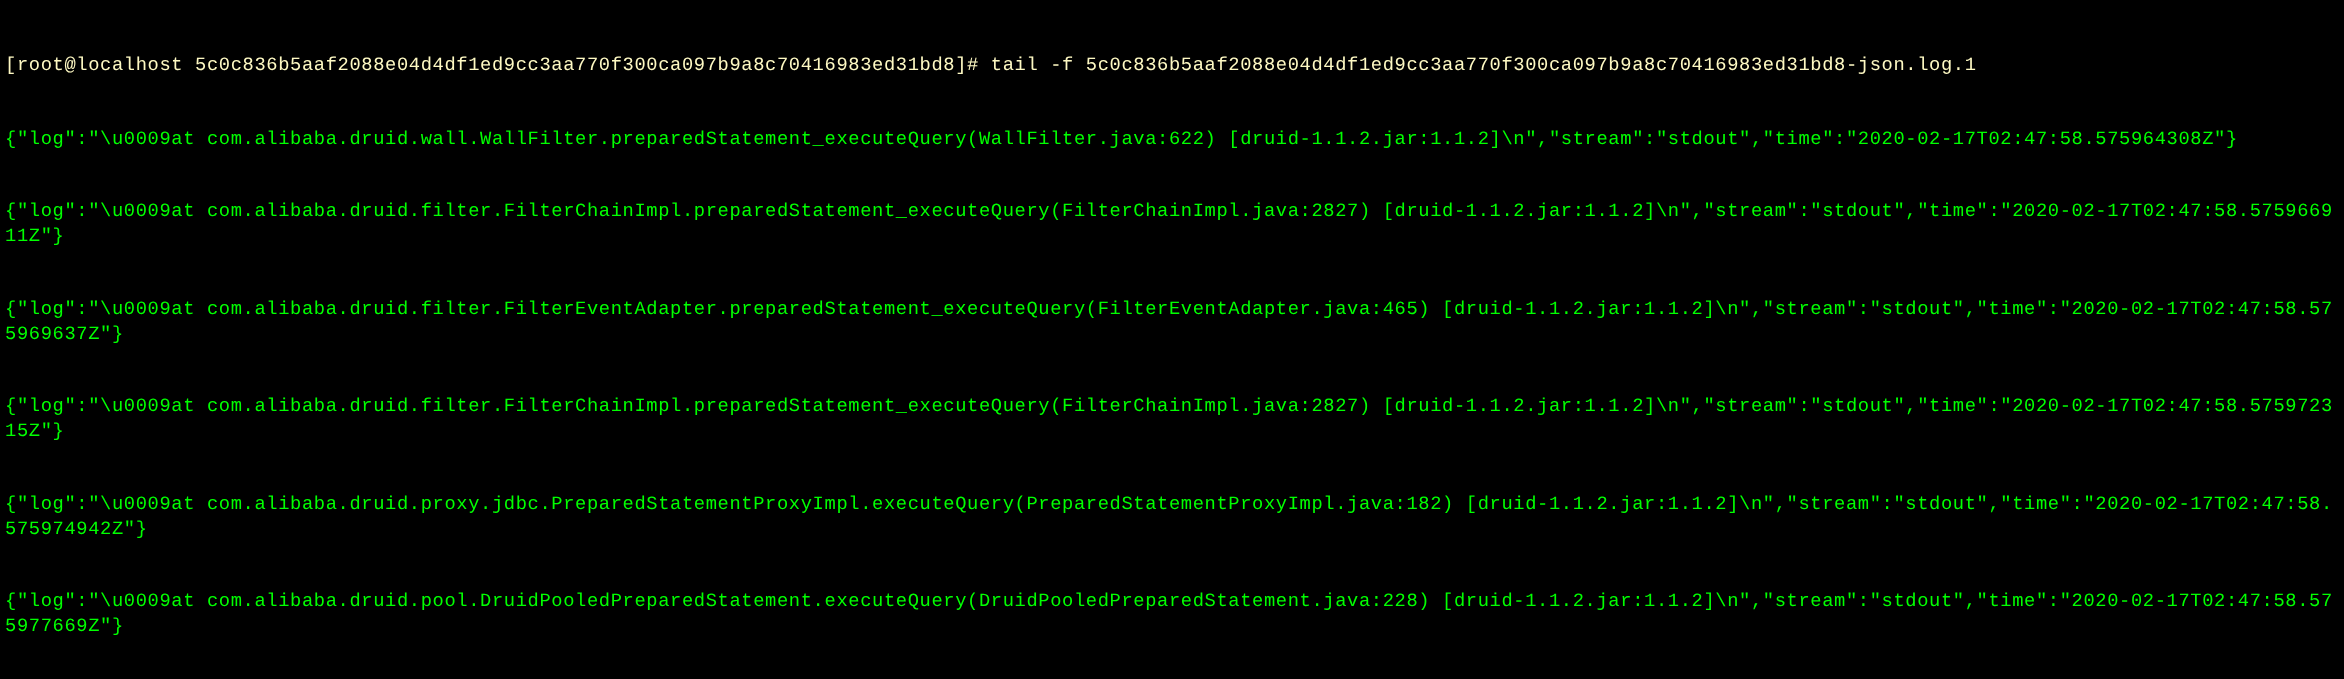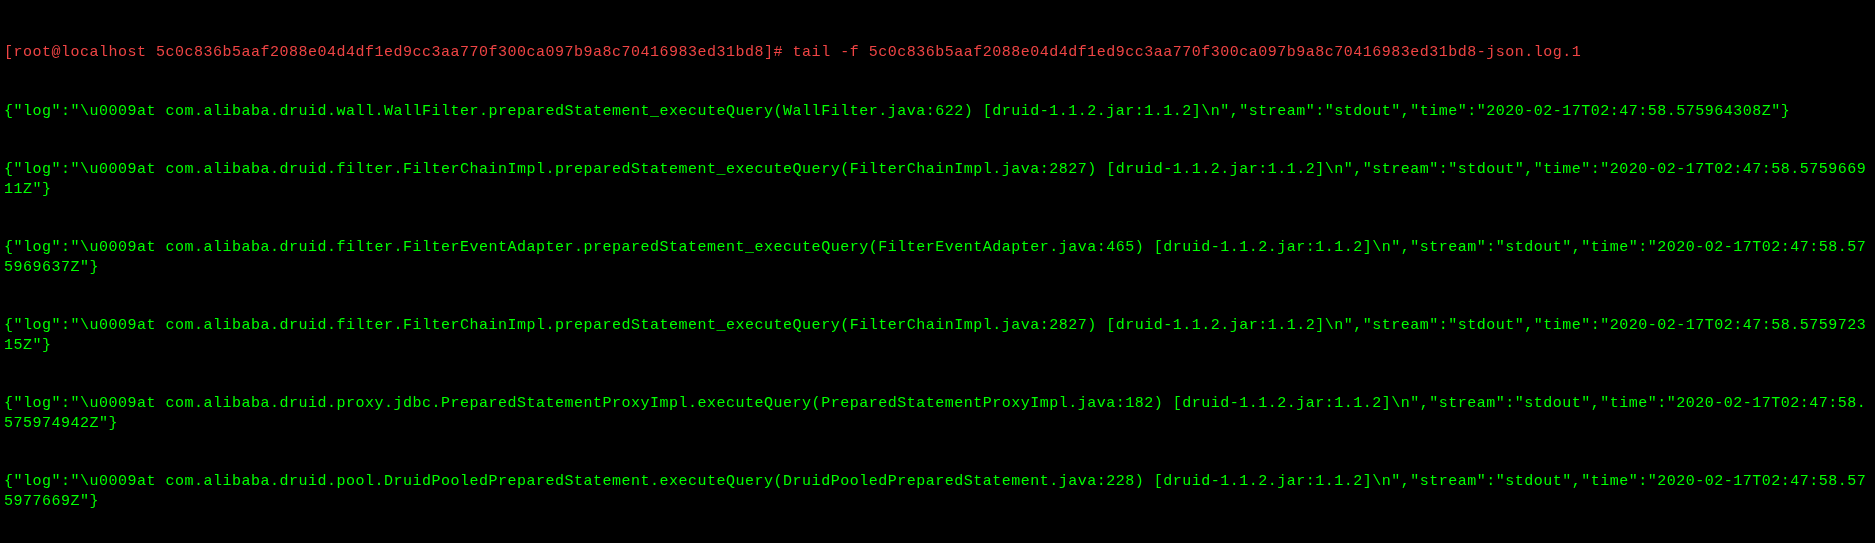--- a/index.html
+++ b/index.html
@@ -15,21 +15,21 @@
       padding: 4px;
       width: 1875px;
       color: #00ff00;
       letter-spacing: 0.5px;
     }
     .terminal {
       white-space: pre-wrap;
       word-break: break-all;
     }
     .prompt-line {
-      color: #ef4444;
+      color: #fef9c3;
     }
     .log-line {
       color: #00ff00;
     }
   </style>
 </head>
 <body>
 
 <div class="terminal">
   <div class="prompt-line">[root@localhost 5c0c836b5aaf2088e04d4df1ed9cc3aa770f300ca097b9a8c70416983ed31bd8]# tail -f 5c0c836b5aaf2088e04d4df1ed9cc3aa770f300ca097b9a8c70416983ed31bd8-json.log.1</div>

